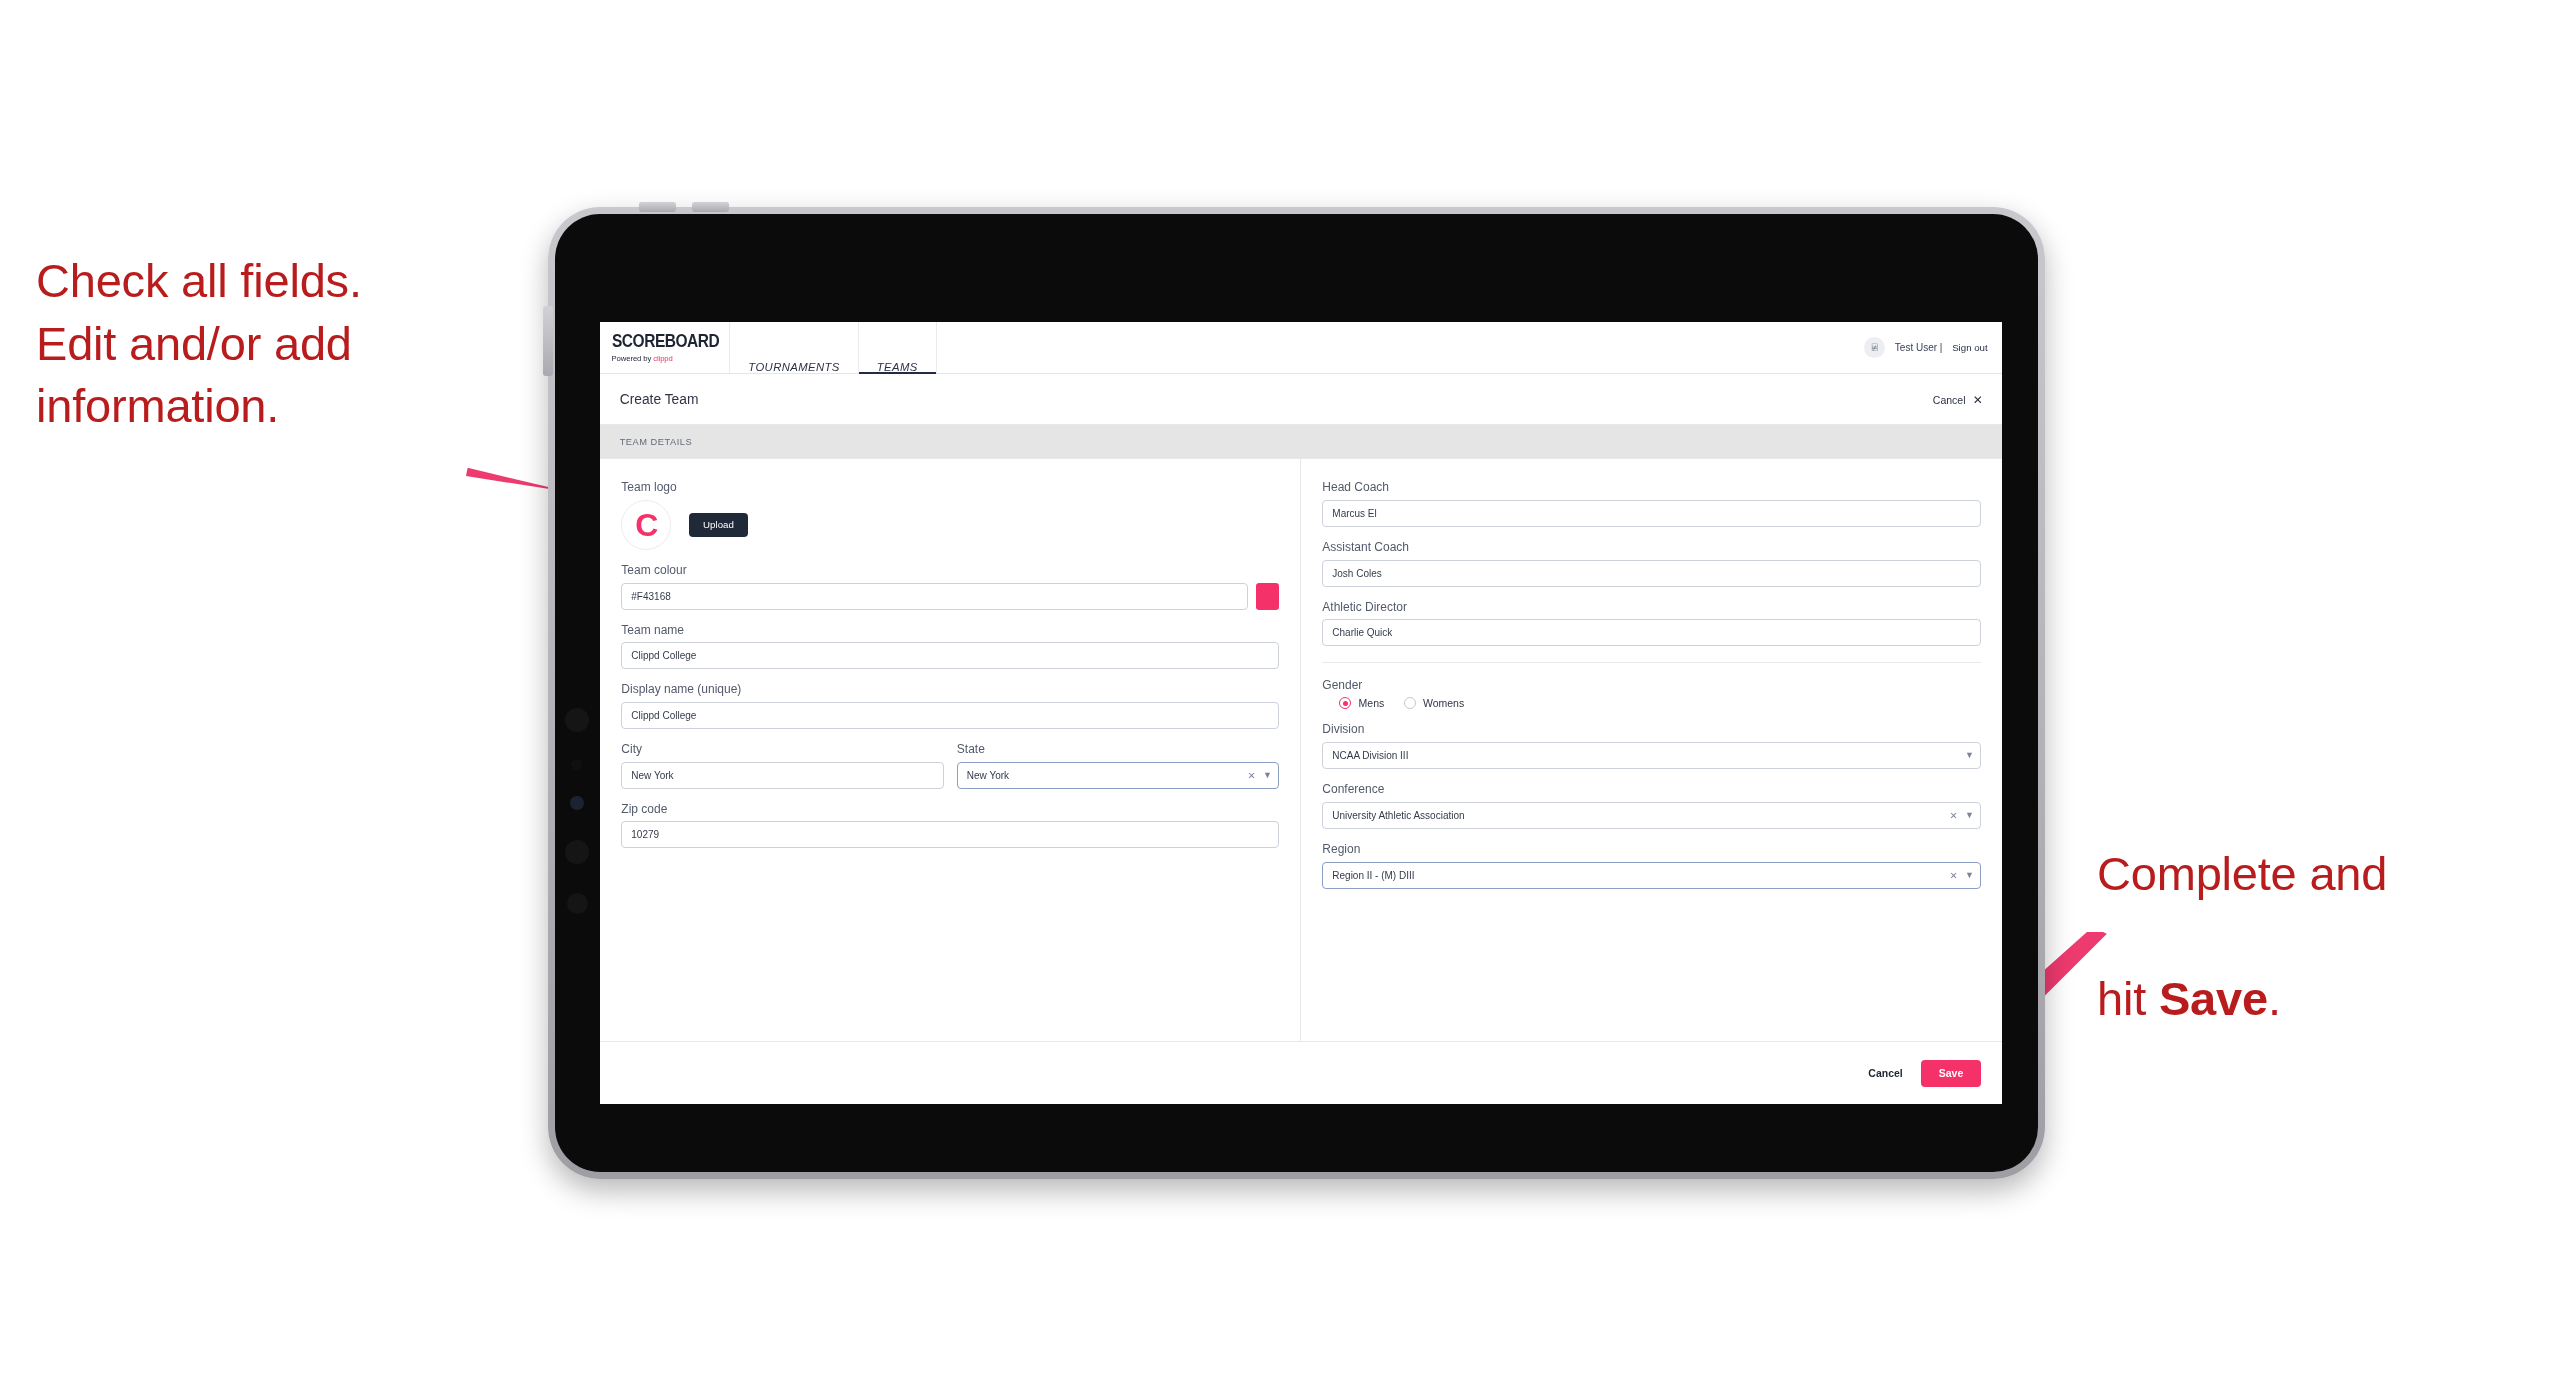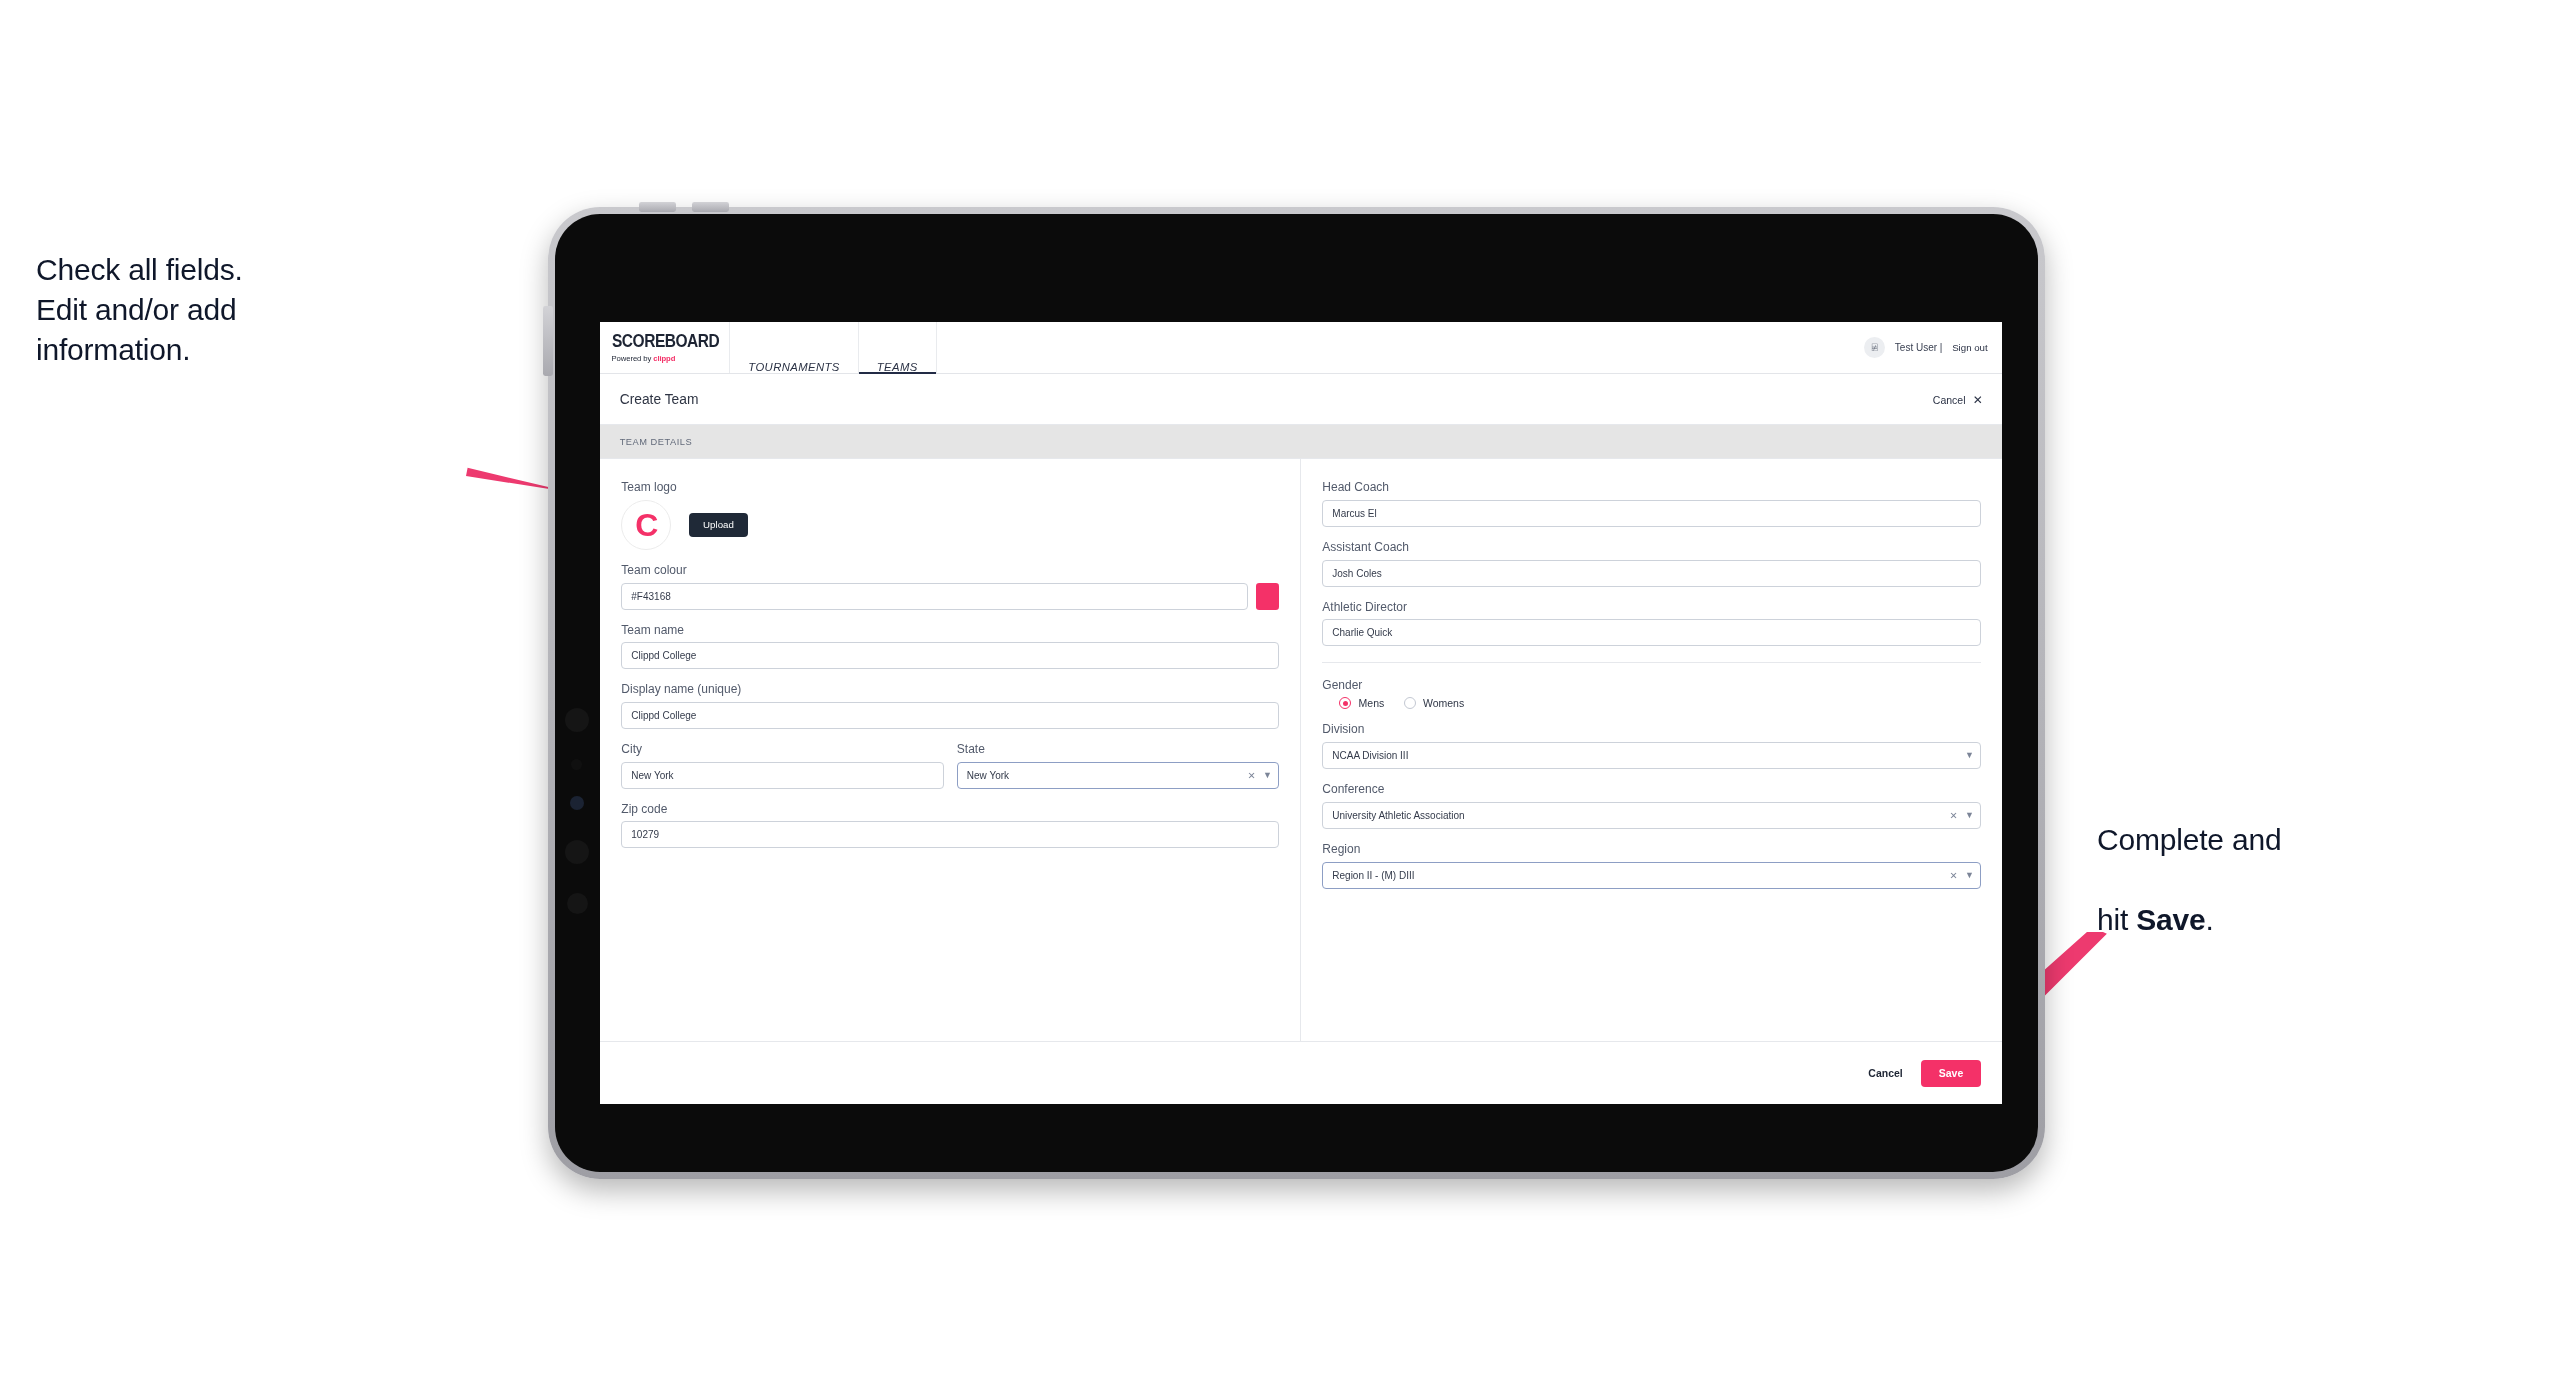--- a/index.html
+++ b/index.html
@@ -7,22 +7,22 @@
     width: 2576px; height: 1386px;
     background: #ffffff;
     font-family: "Liberation Sans", sans-serif;
     overflow: hidden;
   }
   .stage { position: relative; width: 2576px; height: 1386px; background:#fff; }
 
   
   .annot {
     position: absolute;
-    color: #0f172a;
-    font-size: 30px;
+    color: #b91c1c;
+    font-size: 47px;
     line-height: 1.33;
     font-weight: 400;
     letter-spacing: -0.2px;
     white-space: pre-line;
   }
   .annot-left  { left: 36px; top: 250px; width: 519px; }
   .annot-right { left: 2097px; top: 780px; width: 454px; }
   .annot b { font-weight: 700; }
 
   .arrow { position: absolute; }
@@ -96,21 +96,21 @@
     color: #1d2433;
     transform: scaleY(1.18) scaleX(0.97);
     transform-origin: left center;
   }
   .brand-sub {
     font-size: 7.7px;
     color: #1d2433;
     margin-top: 4px;
     letter-spacing: -0.1px;
   }
-  .brand-sub span { color: #f43168; font-weight: 700; }
+  .brand-sub span { color: #f43168; font-weight: 400; }
 
   .nav-tab {
     display: flex; align-items: flex-end;
     padding: 0 18px;
     font-size: 11.3px;
     letter-spacing: 0.4px;
     color: #2b3245;
     border-right: 0.8px solid #e9ebee;
     position: relative;
     cursor: pointer;

